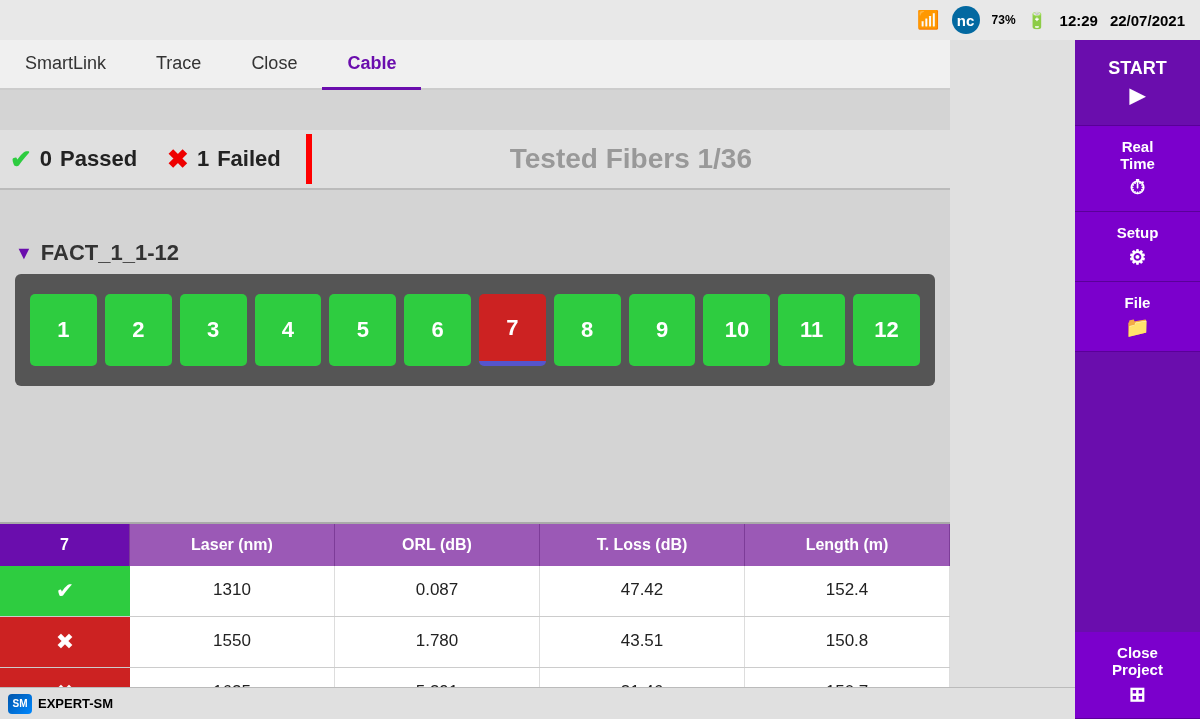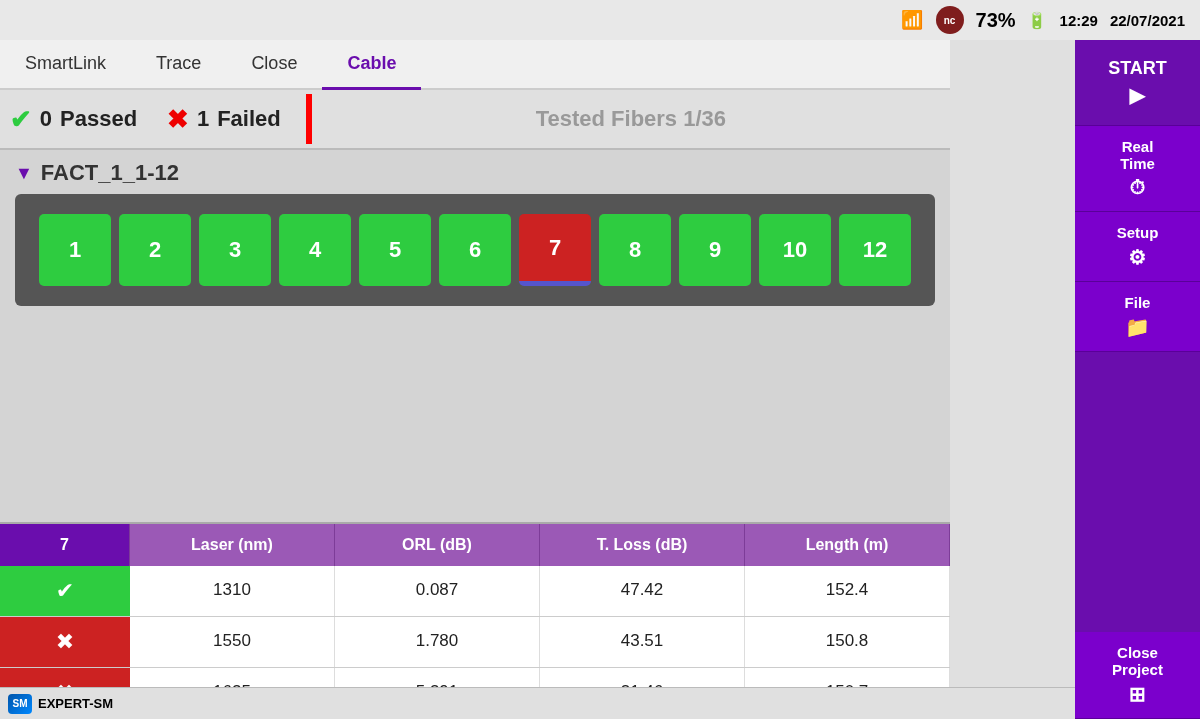--- a/index.html
+++ b/index.html
@@ -8,21 +8,21 @@
     
     #status-bar {
       position: absolute; top: 0; left: 0; right: 0; height: 40px;
       background: #e8e8e8; display: flex; align-items: center; justify-content: flex-end;
       padding-right: 15px; gap: 12px; font-size: 15px; font-weight: bold;
     }
 
     
     #main-area {
       position: absolute; top: 40px; left: 0; width: 950px; bottom: 0;
-      background: #d4d4d4; display: flex; flex-direction: column;
+      background: #d4d4d4; display: flex; flex-direction: column; gap: 40px;
     }
 
     
     #sidebar {
       position: absolute; top: 40px; right: 0; width: 125px; bottom: 0;
       background: #6a0dad; display: flex; flex-direction: column; align-items: center;
       padding: 0;
     }
 
     
@@ -55,21 +55,21 @@
     .check-icon { color: #2ecc40; font-size: 26px; }
     .x-icon { color: #e00; font-size: 26px; }
     .progress-bar-container {
       width: 6px; height: 50px; background: #ddd; margin: 0 10px;
       position: relative; overflow: hidden;
     }
     .progress-bar-fill {
       position: absolute; bottom: 0; width: 100%; background: red;
     }
     .tested-fibers {
-      flex: 1; text-align: center; font-size: 22px; color: #999; font-weight: bold;
+      flex: 1; text-align: center; font-size: 28px; color: #999; font-weight: bold;
     }
 
     
     #cable-section {
       flex: 1; padding: 10px 15px; overflow: hidden;
     }
     .cable-header {
       display: flex; align-items: center; gap: 8px; font-size: 22px; font-weight: bold;
       color: #333; margin-bottom: 8px;
     }
@@ -142,32 +142,32 @@
     .logo-icon {
       width: 24px; height: 20px; background: linear-gradient(135deg, #0055aa, #0088ff);
       border-radius: 4px; display: flex; align-items: center; justify-content: center;
       color: white; font-size: 10px; font-weight: bold;
     }
 
     
     .wifi-icon { font-size: 18px; color: #333; }
     .battery-icon { font-size: 16px; color: #333; }
     .nc-icon {
-      width: 28px; height: 28px; background: #7f1d1d; border-radius: 50%;
+      width: 28px; height: 28px; background: #0369a1; border-radius: 50%;
       display: flex; align-items: center; justify-content: center;
-      color: white; font-size: 10px; font-weight: bold;
+      color: white; font-size: 15px; font-weight: bold;
     }
   </style>
 </head>
 <body>
 
 <div id="status-bar">
   <span class="wifi-icon">📶</span>
   <span class="nc-icon">nc</span>
-  <span style="font-size:20px;font-weight:bold;text-align:right;">73%</span>
+  <span style="font-size:12px;font-weight:bold;text-align:right;">73%</span>
   <span class="battery-icon">🔋</span>
   <span style="font-size:15px;font-weight:bold;">12:29</span>
   <span style="font-size:15px;font-weight:bold;">22/07/2021</span>
 </div>
 
 <div id="main-area">
 
   <div id="nav-tabs">
     <div class="nav-tab">SmartLink</div>
     <div class="nav-tab">Trace</div>
@@ -203,20 +203,21 @@
         <div class="fiber-cell">1</div>
         <div class="fiber-cell">2</div>
         <div class="fiber-cell">3</div>
         <div class="fiber-cell">4</div>
         <div class="fiber-cell">5</div>
         <div class="fiber-cell">6</div>
         <div class="fiber-cell selected">7</div>
         <div class="fiber-cell">8</div>
         <div class="fiber-cell">9</div>
         <div class="fiber-cell">10</div>
+        <div class="fiber-cell">11</div>
         <div class="fiber-cell">12</div>
       </div>
     </div>
   </div>
 
   <div id="data-table">
     <div class="table-header-row">
       <div class="th-cell">7</div>
       <div class="th-cell">Laser (nm)</div>
       <div class="th-cell">ORL (dB)</div>

